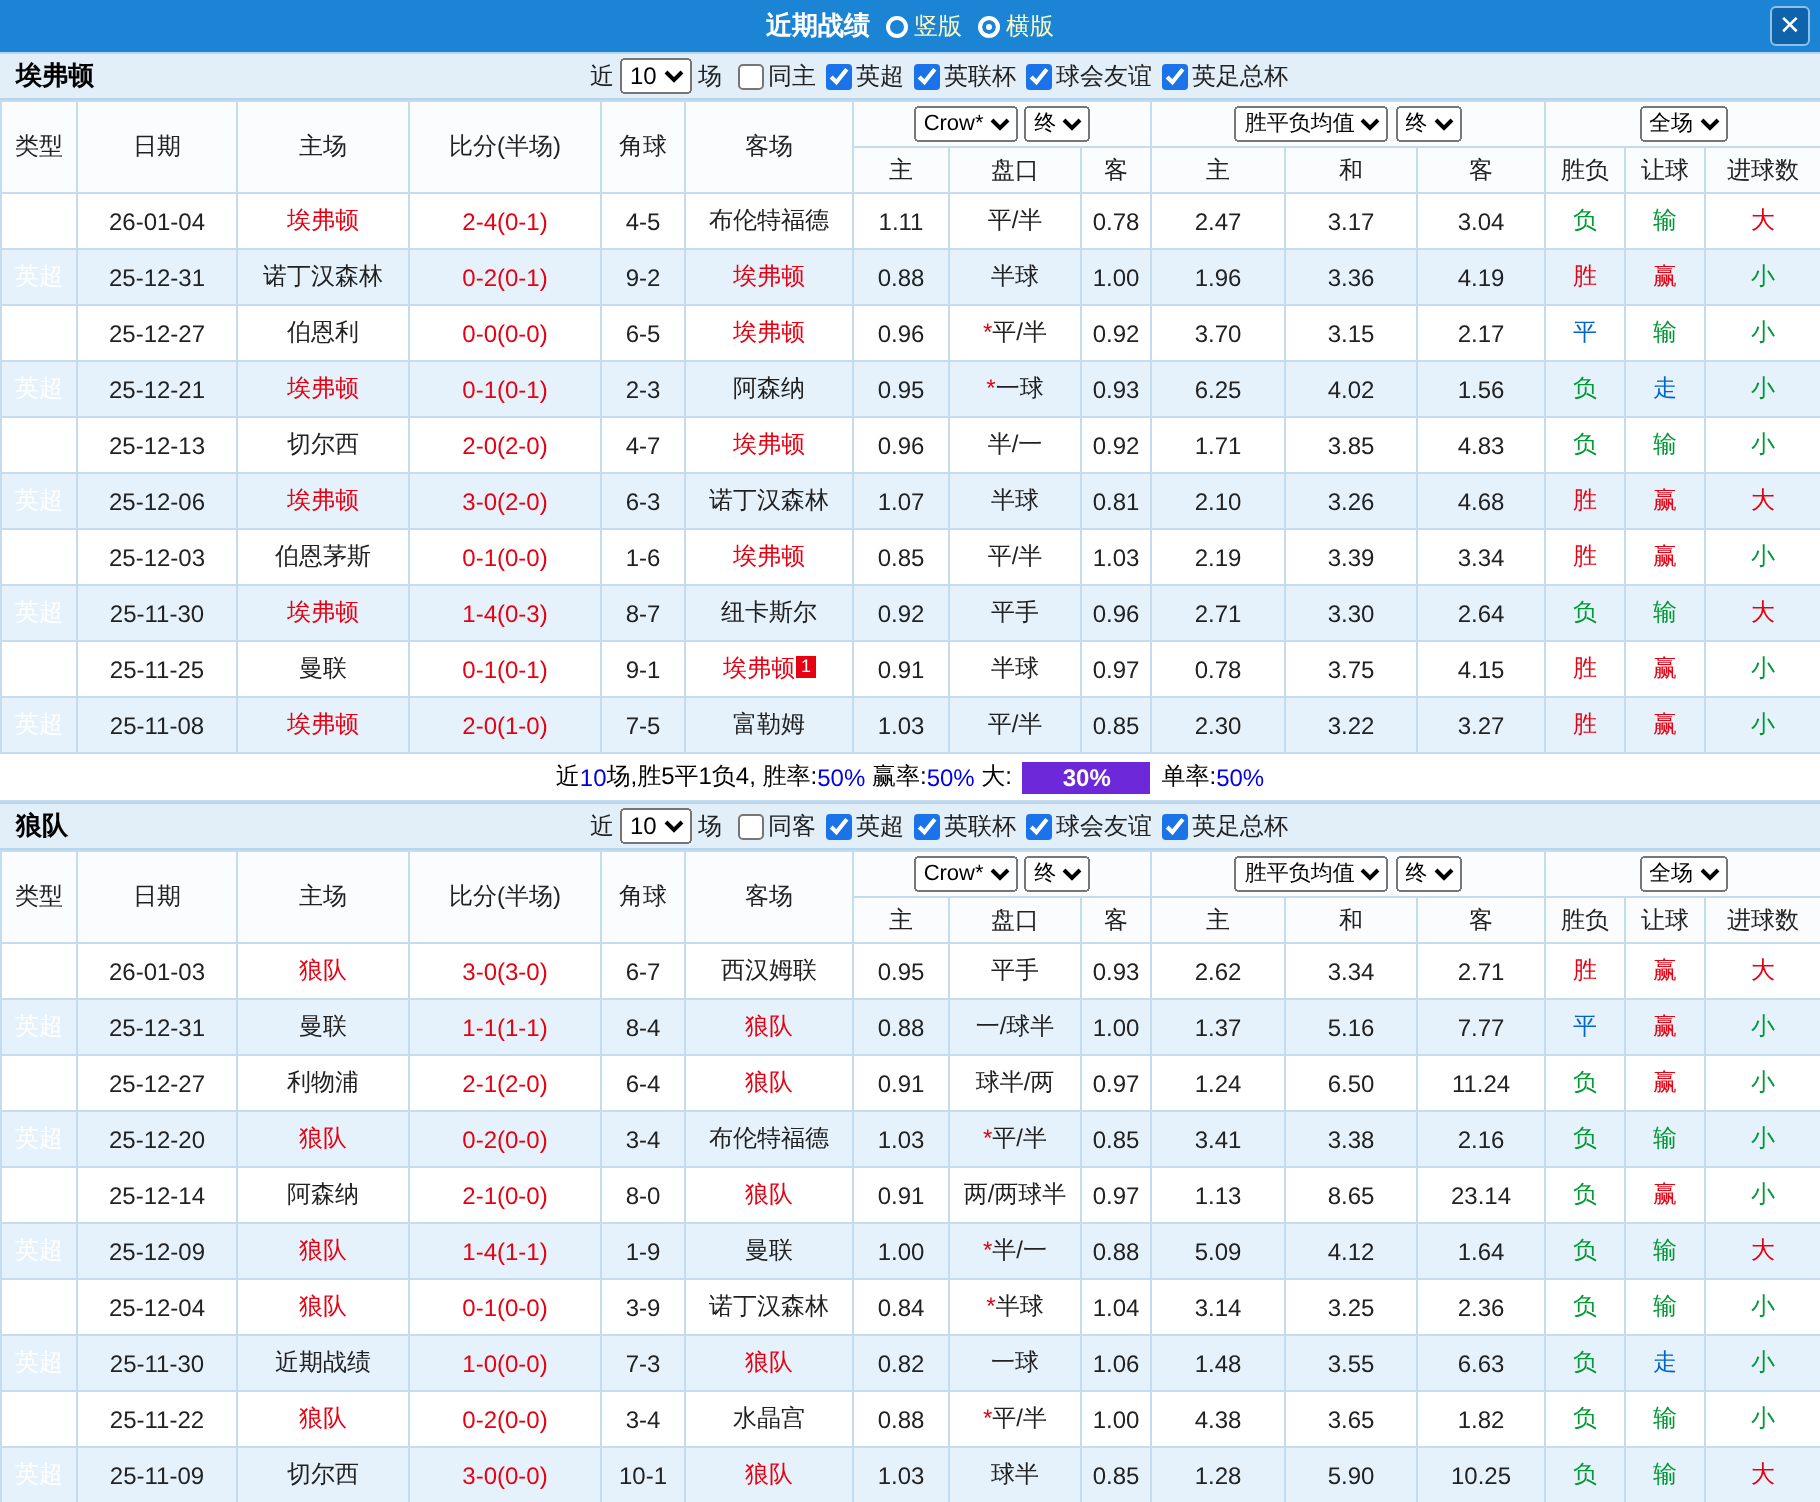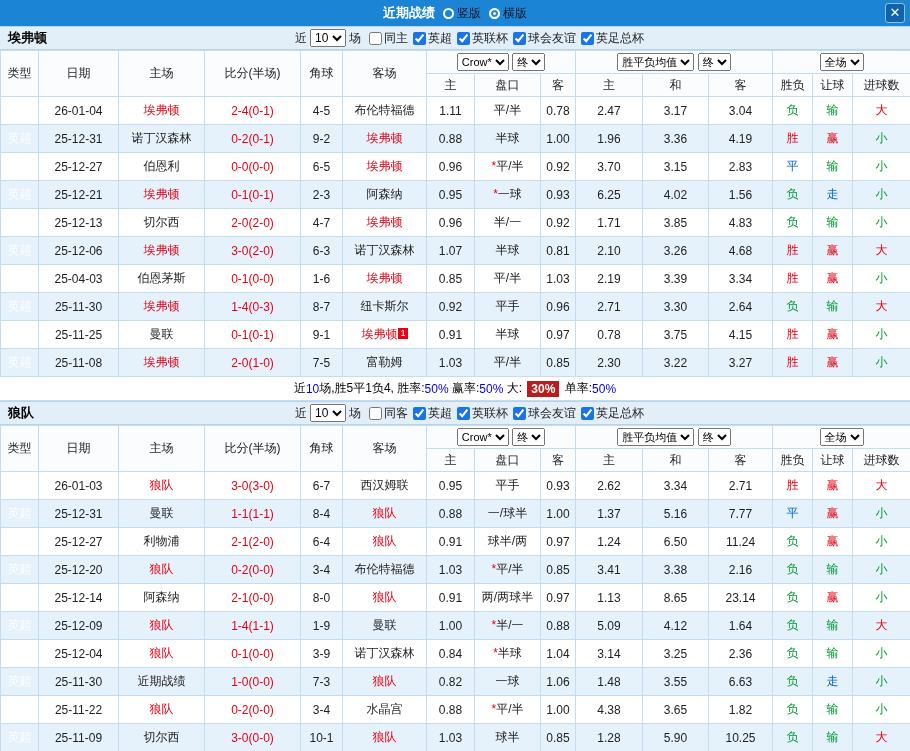--- a/index.html
+++ b/index.html
@@ -9,21 +9,21 @@
     font-family:"Liberation Sans","DejaVu Sans",sans-serif;
     background:#fff; font-size:12px; color:#222;
   }
   
   .titlebar {
     position:relative; height:26px; background:#1b84d5;
     display:flex; align-items:center; justify-content:center;
   }
   .tb-center { display:flex; align-items:center; gap:8px; }
   .tb-title { color:#ffffff; font-weight:bold; font-size:13px; }
-  .tb-radio { display:inline-flex; align-items:center; gap:3px; color:#0f172a; font-size:12px; cursor:pointer;justify-content:center; }
+  .tb-radio { display:inline-flex; align-items:center; gap:3px; color:#fef9c3; font-size:12px; cursor:pointer;justify-content:center; }
   .radio {
     width:11px; height:11px; border:2px solid #fff; border-radius:50%;
     display:inline-block; background:transparent;
   }
   .radio.checked { background:#fff; box-shadow:inset 0 0 0 2px #1b84d5; }
   .close-btn {
     position:absolute; right:5px; top:3px; width:20px; height:20px;
     background:#0e63ac; border:1px solid #8fc0e8; border-radius:3px;
     color:#fff; font-weight:bold; text-align:center; line-height:18px; font-size:13px; cursor:pointer;
   }
@@ -59,21 +59,21 @@
   td.red { color:#e60012; }
   td.green { color:#009933; }
   td.blue { color:#0066cc; }
   
   .summary {
     height:24px; display:flex; align-items:center; justify-content:center;
     background:#fff; border-bottom:1px solid #c3dcef; font-size:12px; color:#000;
   }
   .summary span { white-space:pre; }
   .sum-blue { color:#0000e0; }
-  .sum-badge { background:#b91c1c; color:#fff; padding:1px 4px; margin:0 2px; font-weight:bold; }
+  .sum-badge { background:#6d28d9; color:#fff; padding:1px 20px; margin:0 2px; font-weight:bold; }
 </style>
 </head>
 <body>
 
 <div class="app">
 
   <div class="titlebar">
     <div class="tb-center">
       <span class="tb-title">近期战绩</span>
       <span class="tb-radio">
@@ -209,21 +209,21 @@
           <td>25-12-27</td>
           <td>伯恩利</td>
           <td class="score">0-0(0-0)</td>
           <td>6-5</td>
           <td class="hl">埃弗顿</td>
           <td>0.96</td>
           <td><span class="star">*</span>平/半</td>
           <td>0.92</td>
           <td>3.70</td>
           <td>3.15</td>
-          <td>2.83</td>
+          <td>2.17</td>
           <td class="blue">平</td>
           <td class="green">输</td>
           <td class="green">小</td>
         </tr>
         <tr class="alt">
           <td class="league">英超</td>
           <td>25-12-21</td>
           <td class="hl">埃弗顿</td>
           <td class="score">0-1(0-1)</td>
           <td>2-3</td>
@@ -267,21 +267,21 @@
           <td>0.81</td>
           <td>2.10</td>
           <td>3.26</td>
           <td>4.68</td>
           <td class="red">胜</td>
           <td class="red">赢</td>
           <td class="red">大</td>
         </tr>
         <tr>
           <td class="league">英超</td>
-          <td>25-04-03</td>
+          <td>25-12-03</td>
           <td>伯恩茅斯</td>
           <td class="score">0-1(0-0)</td>
           <td>1-6</td>
           <td class="hl">埃弗顿</td>
           <td>0.85</td>
           <td>平/半</td>
           <td>1.03</td>
           <td>2.19</td>
           <td>3.39</td>
           <td>3.34</td>

